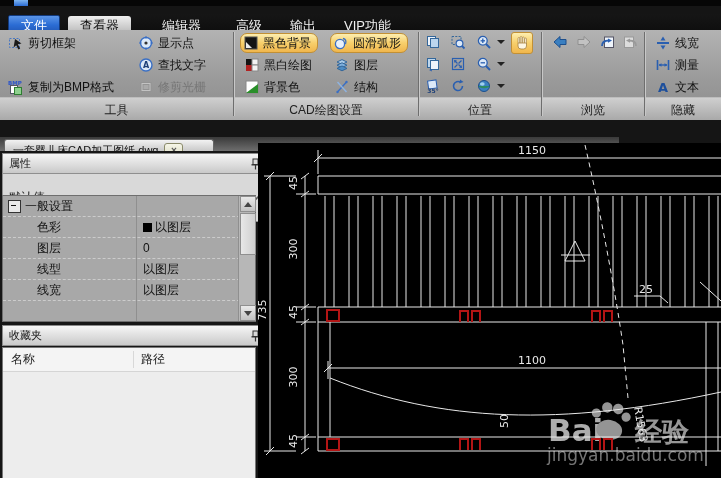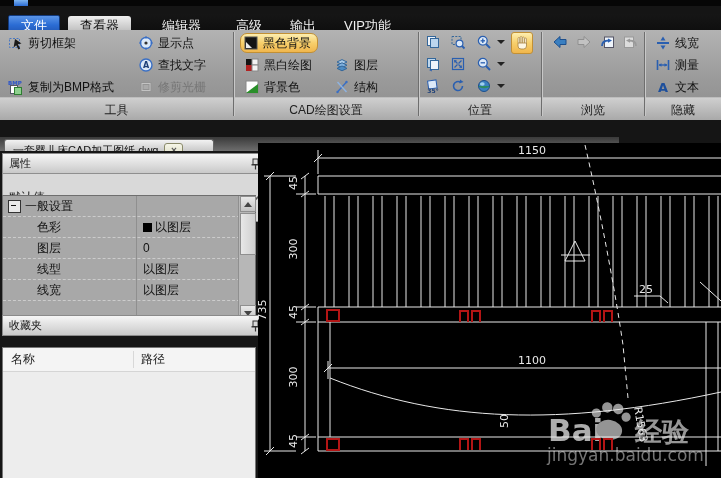--- a/index.html
+++ b/index.html
@@ -156,20 +156,27 @@
     </svg>
     <span>黑白绘图</span>
   </div>
   <div class="rbtn" style="left:244px;top:48px">
     <svg class="icon16" viewBox="0 0 16 16">
       <rect x="2" y="2" width="12" height="12" fill="#fff" stroke="#888"></rect>
       <polygon points="2,14 14,14 14,5" fill="#2a8f2a"></polygon>
     </svg>
     <span>背景色</span>
   </div>
+  <div class="rbtn hl" style="left:330px;top:3px">
+    <svg class="icon16" viewBox="0 0 16 16">
+      <circle cx="7" cy="9" r="4.6" fill="#e8f0fa" stroke="#3a6fc4" stroke-width="1.3"></circle>
+      <path d="M10,3.5 Q14,4.5 12.5,9" fill="none" stroke="#3a6fc4" stroke-width="1.3"></path>
+    </svg>
+    <span>圆滑弧形</span>
+  </div>
   <div class="rbtn" style="left:334px;top:26px">
     <svg class="icon16" viewBox="0 0 16 16">
       <path d="M3,5 L8,2.6 L13,5 L8,7.4 Z" fill="#aacbe8" stroke="#34679a"></path>
       <path d="M3,8.2 L8,5.8 L13,8.2 L8,10.6 Z" fill="#7fb0dd" stroke="#34679a"></path>
       <path d="M3,11.4 L8,9 L13,11.4 L8,13.8 Z" fill="#4e8cc4" stroke="#34679a"></path>
     </svg>
     <span>图层</span>
   </div>
   <div class="rbtn" style="left:334px;top:48px">
     <svg class="icon16" viewBox="0 0 16 16">
@@ -373,21 +380,21 @@
       <div class="sarr" style="top:0">
           <div class="tri-up"></div>
         </div>
       <div class="thumb"></div>
       <div class="sarr" style="bottom:0">
           <div class="tri-dn"></div>
         </div>
     </div>
   </div>
 
-  <div class="pheader" style="top:164px">
+  <div class="pheader" style="top:174px">
     <span>收藏夹</span>
     <span class="spring"></span>
     <svg width="11" height="12" viewBox="0 0 11 12">
       <rect x="3" y="1" width="5" height="5.5" fill="#d8d8d8" stroke="#333"></rect>
       <line x1="1.5" y1="6.8" x2="9.5" y2="6.8" stroke="#333" stroke-width="1.4"></line>
       <line x1="5.5" y1="7" x2="5.5" y2="11.5" stroke="#333" stroke-width="1.2"></line>
     </svg>
   </div>
 
   <div id="fav-body">

